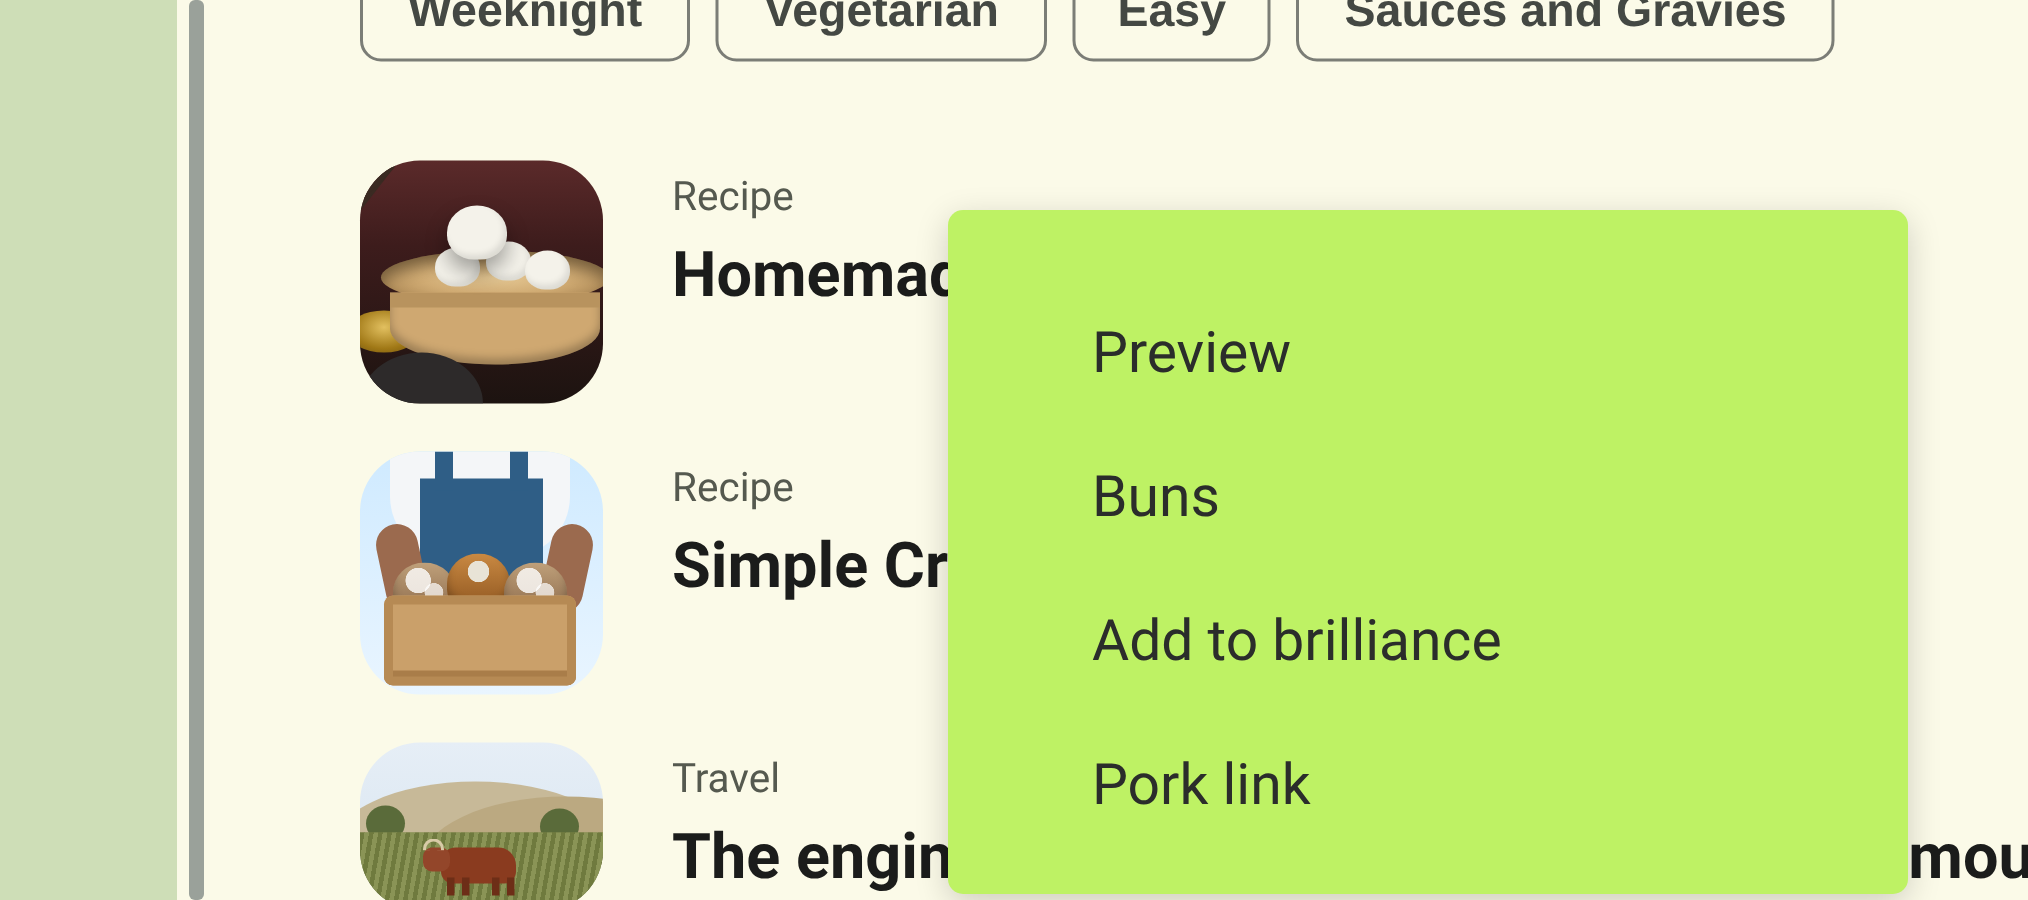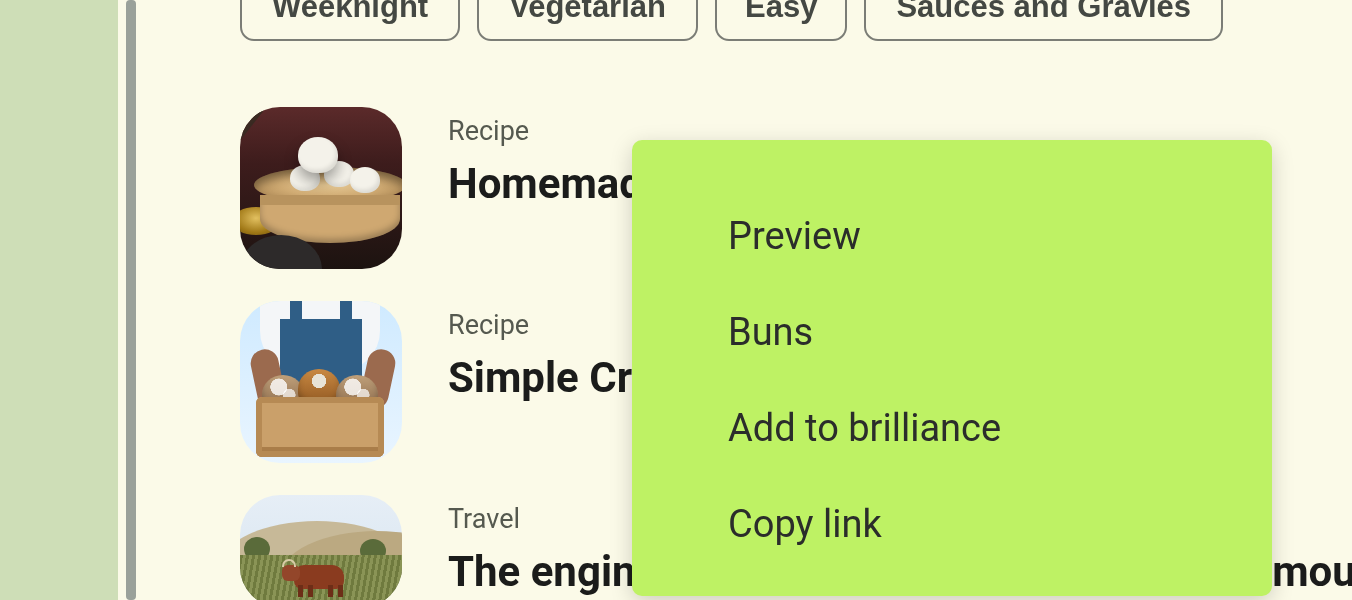--- a/index.html
+++ b/index.html
@@ -293,14 +293,14 @@
       </div>
     </div>
 
   </div>
 </div>
 
 <div class="menu">
   <button class="menu-item">Preview</button>
   <button class="menu-item">Buns</button>
   <button class="menu-item">Add to brilliance</button>
-  <button class="menu-item">Copy link</button>
+  <button class="menu-item">Pork link</button>
 </div>
 
 </body></html>

